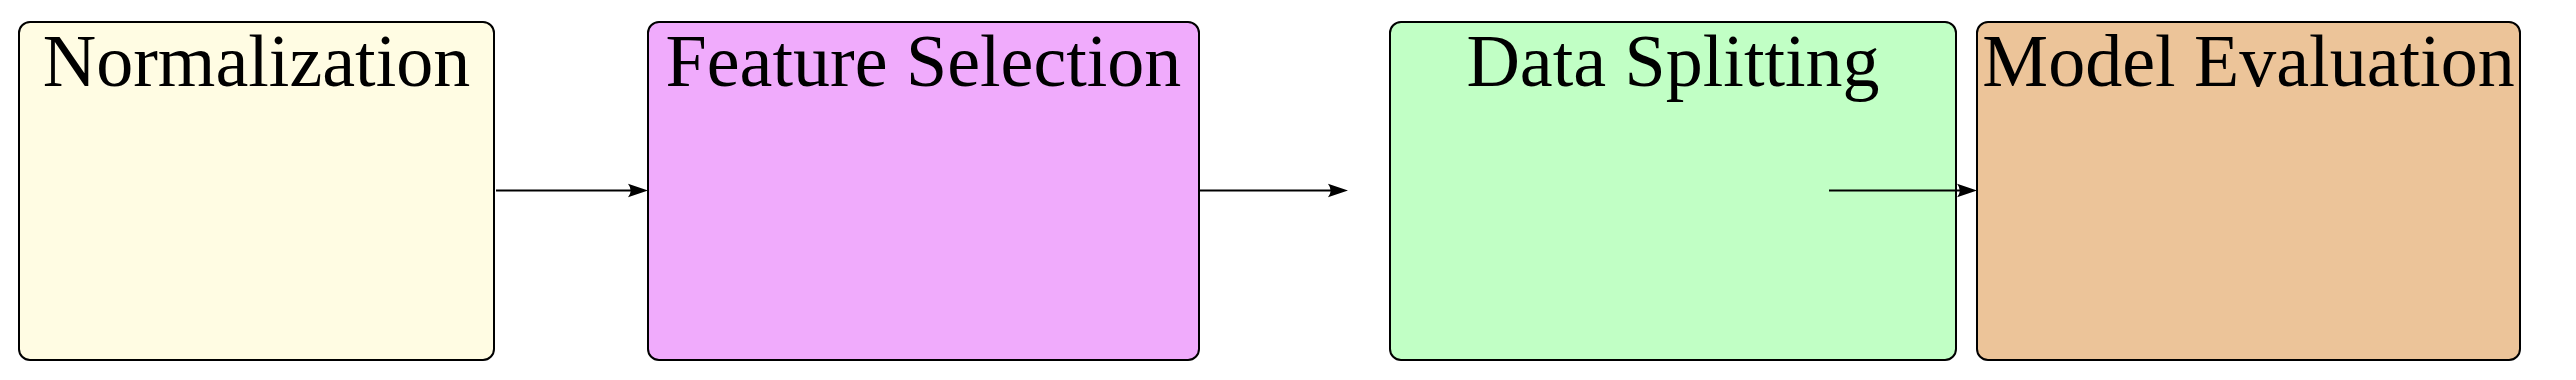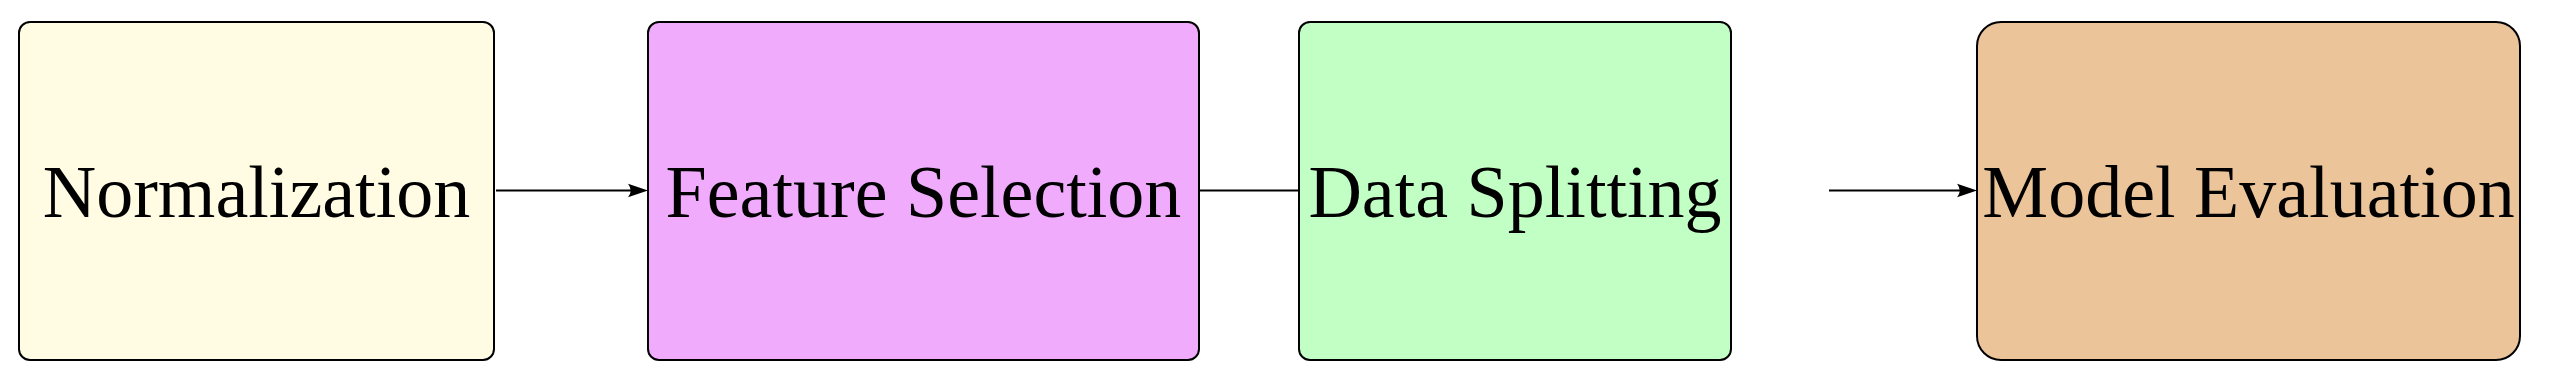--- a/index.html
+++ b/index.html
@@ -16,36 +16,35 @@
     font-family: "Liberation Serif", "DejaVu Serif", serif;
   }
   .node {
     position: absolute;
     top: 21px;
     height: 340px;
     box-sizing: border-box;
     border: 2.2px solid #000000;
     border-radius: 12px;
     display: flex;
-    align-items: center;
     justify-content: center;
   }
   .node .label {
     font-size: 74px;
     line-height: 1;
     color: #000000;
     white-space: nowrap;
     text-align: center;
     
     transform: translateY(0.9px);
   }
   .node-1 { left: 18px;   width: 477px; }
   .node-2 { left: 647px;  width: 553px; }
-  .node-3 { left: 1298px; width: 434px; }
-  .node-4 { left: 1976px; width: 545px; border-radius: 25px; }
+  .node-3 { left: 1389px; width: 568px; }
+  .node-4 { left: 1976px; width: 545px; }
 
   .arrow {
     position: absolute;
     top: 180px;       
     height: 21px;
     display: block;
   }
   .arrow-1 { left: 496px;  width: 152px; }
   .arrow-2 { left: 1200px; width: 148px; }
   .arrow-3 { left: 1829px; width: 148px; }

